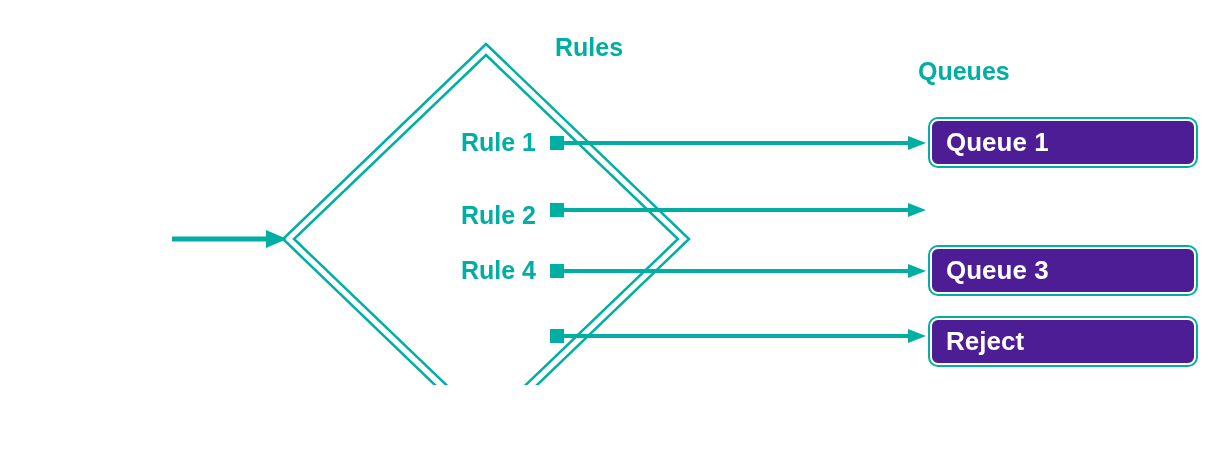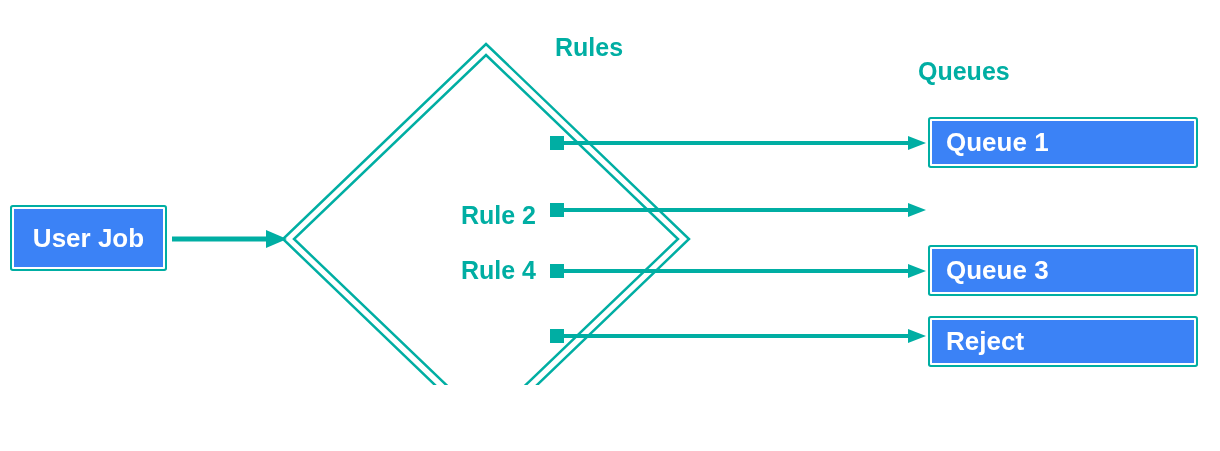--- a/index.html
+++ b/index.html
@@ -18,24 +18,24 @@
   #wires {
     position: absolute;
     left: 0;
     top: 0;
     width: 1220px;
     height: 451px;
   }
   .node {
     position: absolute;
     box-sizing: border-box;
-    background: #3b82f6;
+    background: #4c1d95;
     border: 2px solid #ffffff;
     box-shadow: 0 0 0 2px #00AEA3;
-    border-radius: 1px;
+    border-radius: 8px;
     color: #ffffff;
     font-weight: bold;
     display: flex;
     align-items: center;
   }
   .node.source {
     left: 12px;
     top: 207px;
     width: 153px;
     height: 62px;
@@ -105,22 +105,22 @@
     <line x1="564" y1="271" x2="910" y2="271" stroke="#00AEA3" stroke-width="4"></line>
     <polygon points="908,264 926,271 908,278" fill="#00AEA3"></polygon>
 
     <line x1="564" y1="336" x2="910" y2="336" stroke="#00AEA3" stroke-width="4"></line>
     <polygon points="908,329 926,336 908,343" fill="#00AEA3"></polygon>
   </svg>
 
   <div id="rules-header" class="header">Rules</div>
   <div id="queues-header" class="header">Queues</div>
 
-  <div class="node source">User Job</div>
 
+  <div class="rule-label" style="top:127px;">Rule 1</div>
   <div class="rule-label" style="top:200px;">Rule 2</div>
   <div class="rule-label" style="top:255px;">Rule 4</div>
 
   <div class="node queue" style="top:119px;">Queue 1</div>
   <div class="node queue" style="top:247px;">Queue 3</div>
   <div class="node queue" style="top:318px;">Reject</div>
 
   <div id="divider"></div>
 
 </div>

